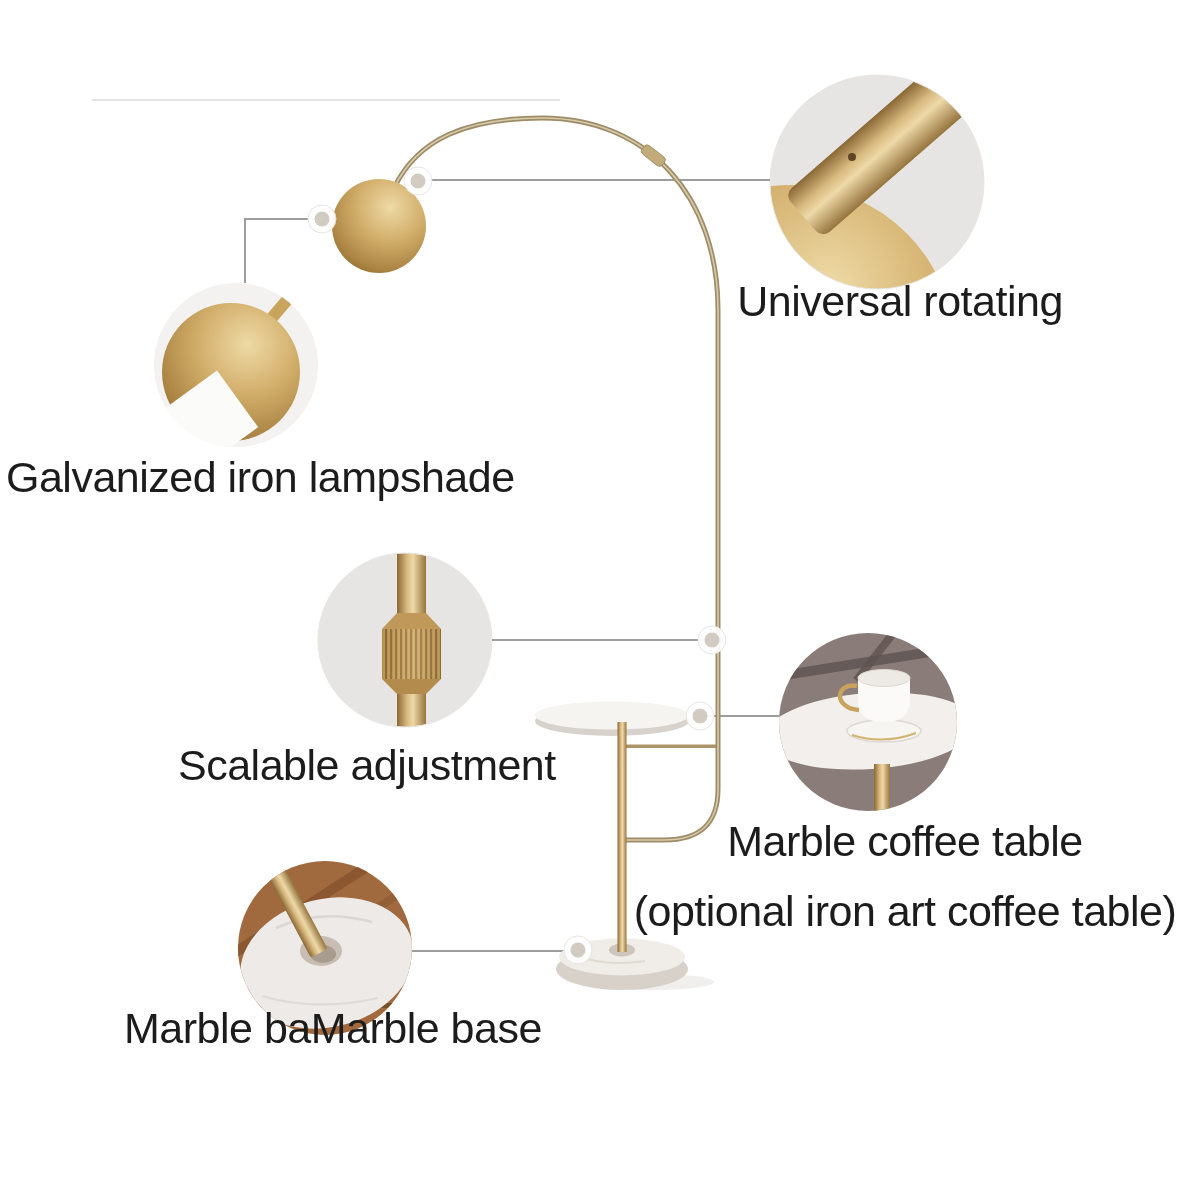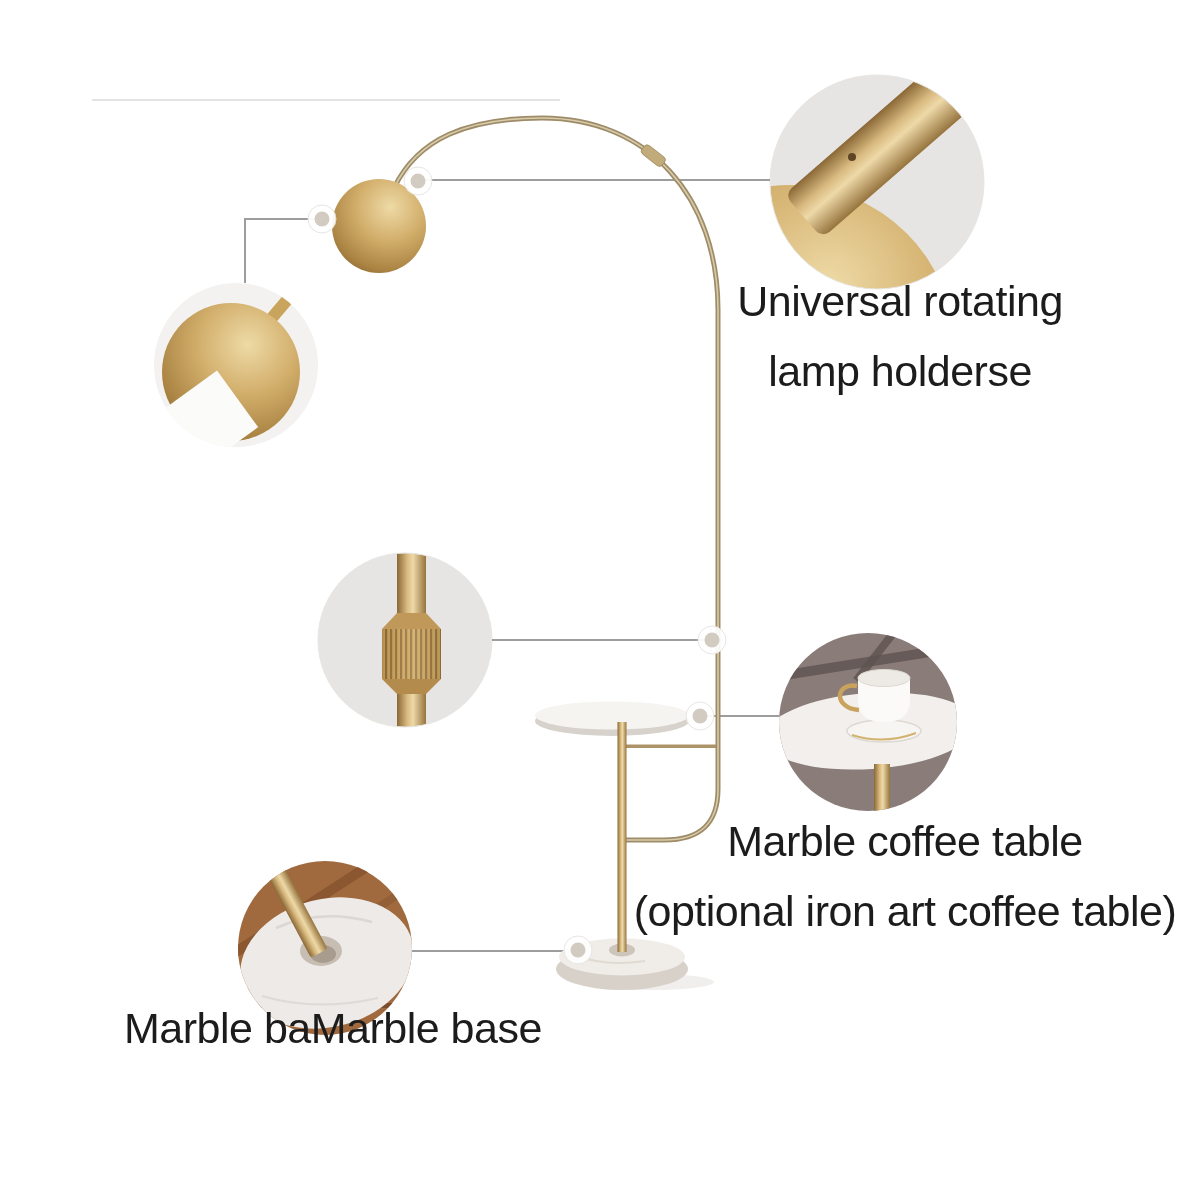--- a/index.html
+++ b/index.html
@@ -147,24 +147,25 @@
     </g>
     <g>
       <circle cx="578" cy="950" r="14" fill="var(--marker-fill,#fff)" opacity="0.93" stroke="#e6e3e0" stroke-width="1"></circle>
       <circle cx="578" cy="950" r="7.5" fill="var(--marker-dot,#d2cbc2)"></circle>
     </g>
   </g>
 </svg>
 
   <div class="label center" style="left:700px;top:266px;width:400px;">
     <div>Universal rotating</div>
-    <div>lamp holderse</div>
   </div>
 
+  <div class="label" style="left:6px;top:442px;">Galvanized iron lampshade</div>
 
+  <div class="label" style="left:178px;top:730px;">Scalable adjustment</div>
 
   <div class="label center" style="left:605px;top:806px;width:600px;">
     <div>Marble coffee table</div>
     <div>(optional iron art coffee table)</div>
   </div>
 
   <div class="label" style="left:124px;top:993px;">Marble baMarble base</div>
 
 </div>
 

